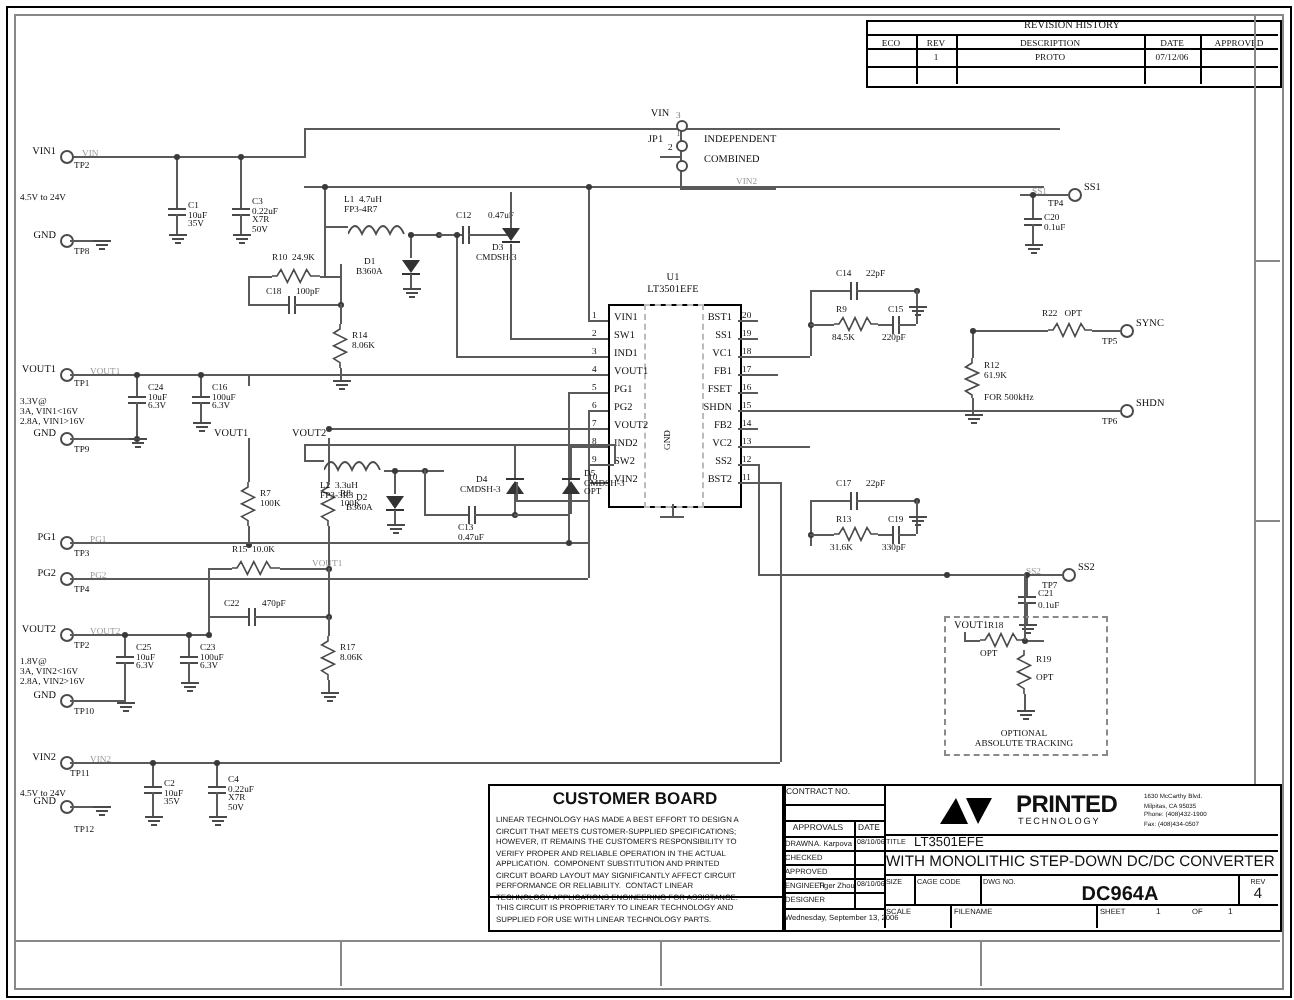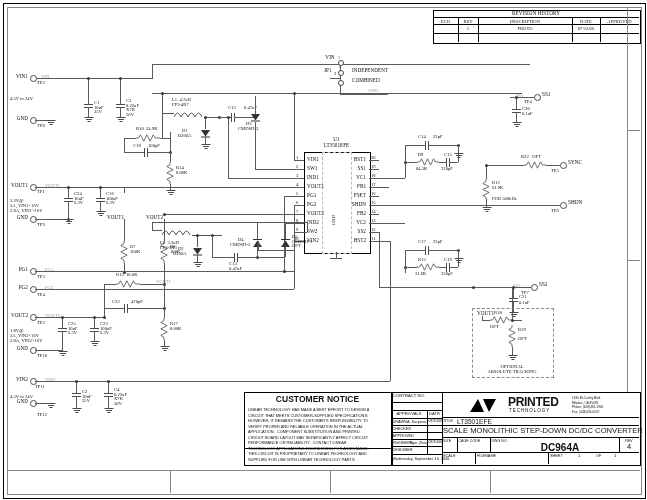--- a/index.html
+++ b/index.html
@@ -789,21 +789,21 @@
       <i style="top:0;width:9px;"></i>
         <i style="top:2px;width:6px;"></i>
         <i style="top:4px;width:3px;"></i>
     </div>
     <div class="t tc" style="left:472px;top:364px;width:80px;">OPTIONAL</div>
     <div class="t tc" style="left:472px;top:369px;width:80px;">ABSOLUTE TRACKING</div>
   </div>
 
   <div>
     <div class="frame2" style="left:244px;top:392px;width:147px;height:72px;"></div>
-    <div class="t t7 bold tc sans" style="left:244px;top:395px;width:147px;font-size:8.5px;">CUSTOMER NOTICE</div>
+    <div class="t t7 bold tc sans" style="left:244px;top:395px;width:147px;font-size:8.5px;">CUSTOMER BOARD</div>
     <div class="t sans" style="left:248px;top:407px;font-size:3.9px;line-height:1.42;"><span>LINEAR TECHNOLOGY HAS MADE A BEST EFFORT TO DESIGN A</span><br><span>CIRCUIT THAT MEETS CUSTOMER-SUPPLIED SPECIFICATIONS;</span><br><span>HOWEVER, IT REMAINS THE CUSTOMER'S RESPONSIBILITY TO</span><br><span>VERIFY PROPER AND RELIABLE OPERATION IN THE ACTUAL</span><br><span>APPLICATION.  COMPONENT SUBSTITUTION AND PRINTED</span><br><span>CIRCUIT BOARD LAYOUT MAY SIGNIFICANTLY AFFECT CIRCUIT</span><br><span>PERFORMANCE OR RELIABILITY.  CONTACT LINEAR</span><br><span>TECHNOLOGY APPLICATIONS ENGINEERING FOR ASSISTANCE.</span></div>
     <div class="h" style="left:244px;top:448px;width:147px;background:#000;"></div>
     <div class="t sans" style="left:248px;top:451px;font-size:3.9px;line-height:1.42;"><span>THIS CIRCUIT IS PROPRIETARY TO LINEAR TECHNOLOGY AND</span><br><span>SUPPLIED FOR USE WITH LINEAR TECHNOLOGY PARTS.</span></div>
   </div>
 
   <div>
     <div class="frame2" style="left:391px;top:392px;width:248px;height:72px;"></div>
 
     <div class="v" style="left:442px;top:392px;height:72px;background:#000;"></div>
     <div class="h" style="left:391px;top:402px;width:51px;background:#000;"></div>
@@ -841,21 +841,21 @@
       <polygon points="0,16 14,16 8,3" fill="#000"></polygon>
       <polygon points="13,3 26,3 19,16" fill="#000"></polygon>
     </svg>
     <div class="t bold sans" style="left:508px;top:396px;font-size:12px;letter-spacing:-0.3px;">PRINTED</div>
     <div class="t sans" style="left:509px;top:408px;font-size:4.6px;letter-spacing:0.9px;">TECHNOLOGY</div>
     <div class="t sans" style="left:572px;top:396px;font-size:3.1px;line-height:1.5;"><span>1630 McCarthy Blvd.</span><br><span>Milpitas, CA 95035</span><br><span>Phone: (408)432-1900</span><br><span>Fax: (408)434-0507</span></div>
 
     <div class="h" style="left:442px;top:425px;width:197px;background:#000;"></div>
     <div class="t sans" style="left:443px;top:418.5px;font-size:3.6px;">TITLE</div>
     <div class="t sans" style="left:457px;top:418px;font-size:6.6px;">LT3501EFE</div>
-    <div class="t sans" style="left:443px;top:427px;font-size:7.6px;">SCALE MONOLITHIC STEP-DOWN DC/DC CONVERTER</div>
+    <div class="t sans" style="left:443px;top:427px;font-size:7.6px;">WITH MONOLITHIC STEP-DOWN DC/DC CONVERTER</div>
 
     <div class="h" style="left:442px;top:437px;width:197px;background:#000;"></div>
     <div class="h" style="left:442px;top:452px;width:197px;background:#000;"></div>
     <div class="v" style="left:457px;top:437px;height:15px;background:#000;"></div>
     <div class="v" style="left:490px;top:437px;height:15px;background:#000;"></div>
     <div class="v" style="left:619px;top:437px;height:15px;background:#000;"></div>
     <div class="t sans" style="left:443px;top:438.5px;font-size:3.6px;">SIZE</div>
     <div class="t sans" style="left:458.5px;top:438.5px;font-size:3.6px;">CAGE CODE</div>
     <div class="t sans" style="left:491.5px;top:438.5px;font-size:3.6px;">DWG NO.</div>
     <div class="t bold sans tc" style="left:505px;top:442px;width:110px;font-size:10px;">DC964A</div>

